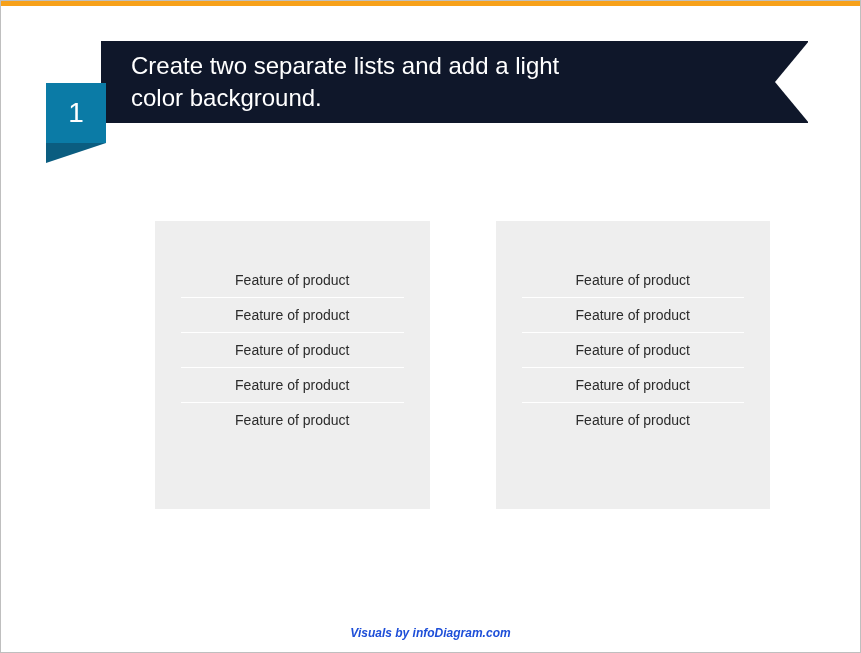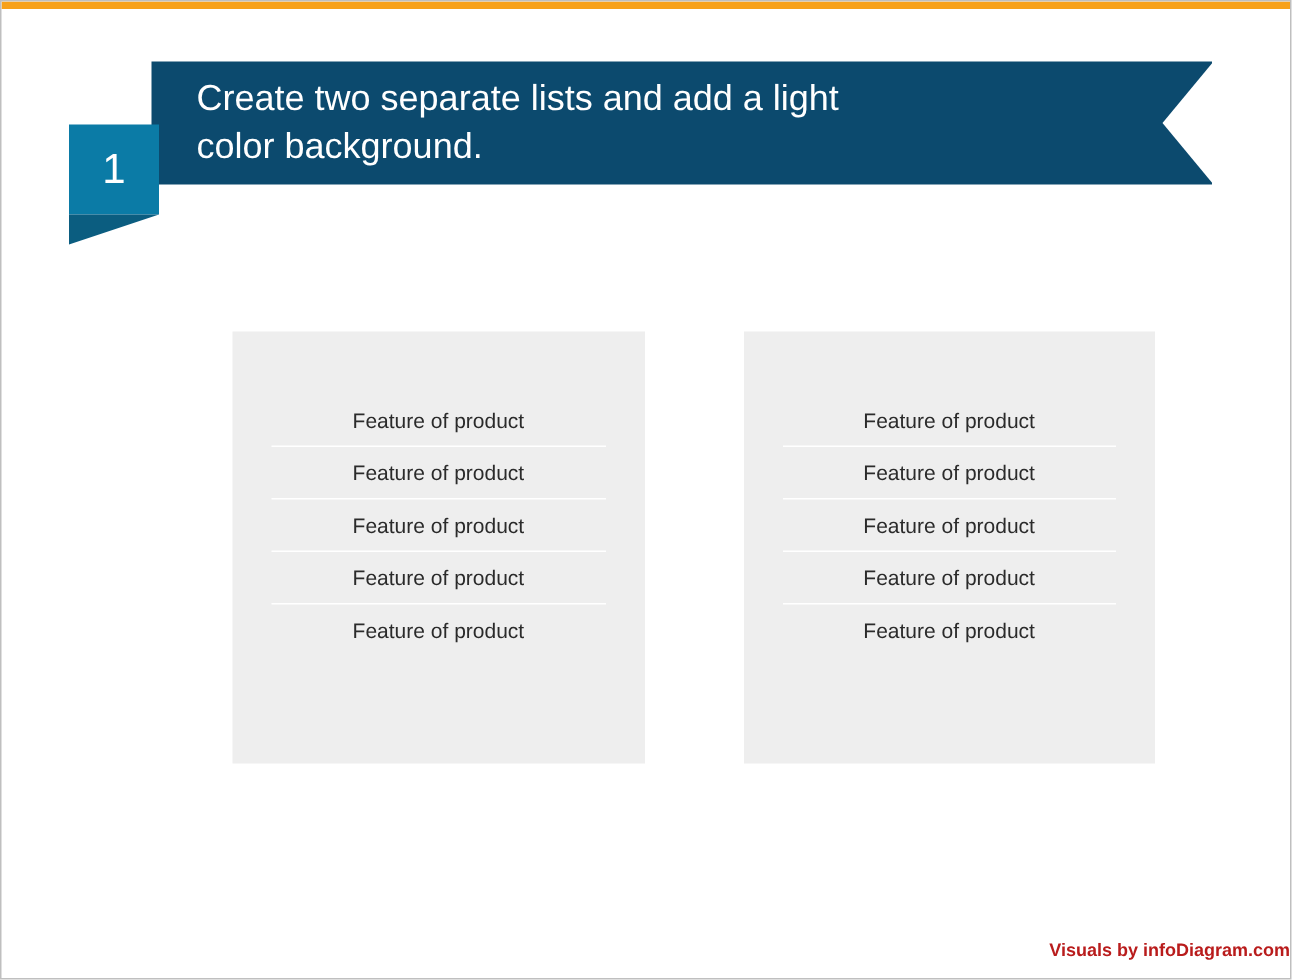--- a/index.html
+++ b/index.html
@@ -49,21 +49,21 @@
     border-left:0 solid transparent;
     border-right:60px solid transparent;
     border-top:20px solid #0b5d80;
   }
   .title-ribbon{
     position:absolute;
     top:0;
     left:55px;
     right:0;
     height:82px;
-    background:#0c4a6e;
+    background:#0f172a;
     color:#fff;
     padding:10px 90px 10px 30px;
     box-sizing:border-box;
     display:flex;
     align-items:center;
   }
   .title-ribbon .title-text{
     font-size:24px;
     line-height:1.35;
     font-weight:300;
@@ -100,24 +100,25 @@
     text-align:center;
     padding:9px 4px;
     border-bottom:1px solid #ffffff;
   }
   .list-item:last-child{border-bottom:none;}
   
   .footer{
     position:absolute;
     bottom:12px;
     left:0;right:0;
-    text-align:right;
+    text-align:center;
     font-size:12px;
     font-weight:600;
-    color:#b91c1c;
+    color:#1d4ed8;
+    font-style:italic;
   }
 </style>
 </head>
 <body>
 
 <div class="top-strip"></div>
 
 <div class="header-wrap">
   <div class="title-ribbon">
     <span class="title-text">Create two separate lists and add a light color background.</span>

